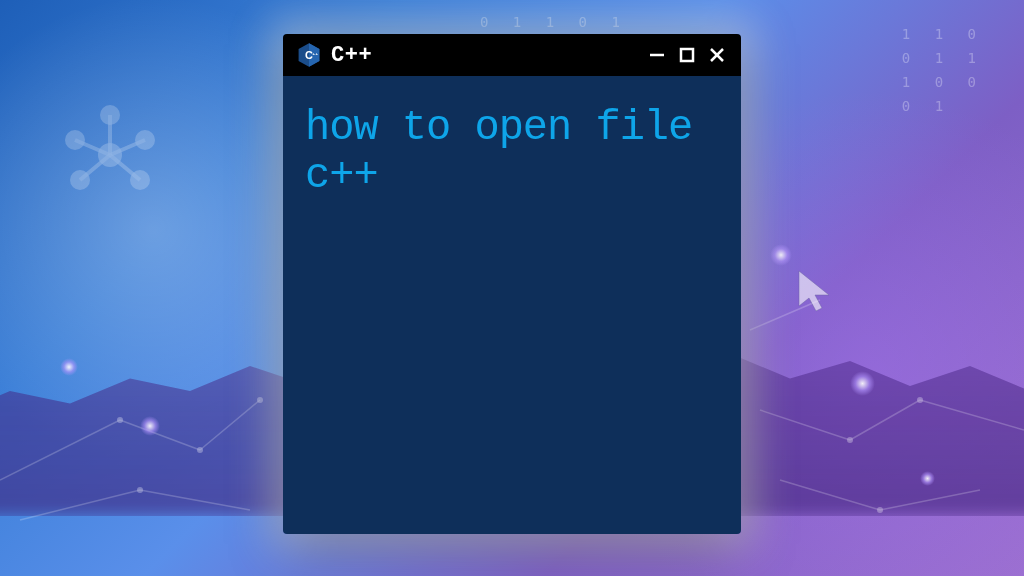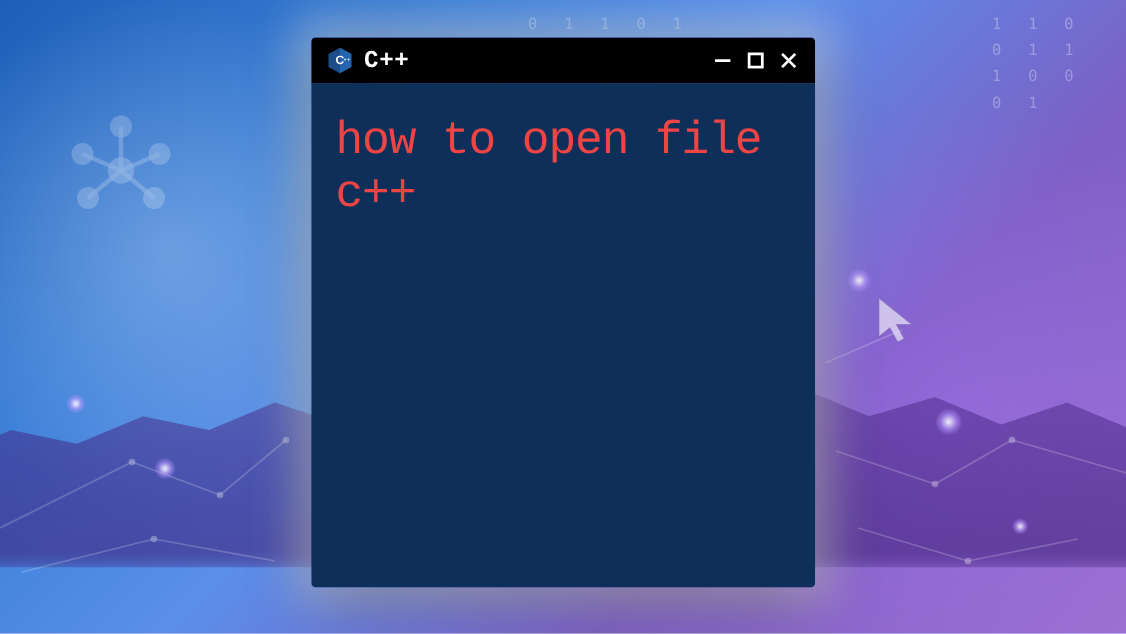--- a/index.html
+++ b/index.html
@@ -30,21 +30,21 @@
     }
     .binary-text {
       position: absolute;
       font-family: monospace;
       font-size: 14px;
       color: rgba(255,255,255,0.3);
       letter-spacing: 8px;
       line-height: 24px;
     }
     .binary1 { top: 10px; left: 480px; }
-    .binary2 { top: 10px; right: 40px; }
+    .binary2 { top: 22px; right: 40px; }
     
     .window {
       position: absolute;
       left: 283px;
       top: 34px;
       width: 458px;
       height: 500px;
       box-shadow: 0 0 40px 15px rgba(255,255,255,0.4), 0 10px 50px rgba(0,0,0,0.5);
       border-radius: 4px;
       overflow: hidden;
@@ -85,21 +85,21 @@
       justify-content: center;
       cursor: pointer;
       color: #fff;
     }
     .content-area {
       background: #0e2f5a;
       height: calc(100% - 42px);
       padding: 28px 22px;
     }
     .content-text {
-      color: #ef4444;
+      color: #0ea5e9;
       font-family: "Consolas", "Menlo", "Courier New", monospace;
       font-size: 42px;
       line-height: 1.15;
       font-weight: 400;
       letter-spacing: -1px;
     }
     .glow-dot {
       position: absolute;
       border-radius: 50%;
       background: radial-gradient(circle, rgba(255,255,255,0.9) 0%, rgba(180,150,255,0.6) 40%, transparent 70%);

